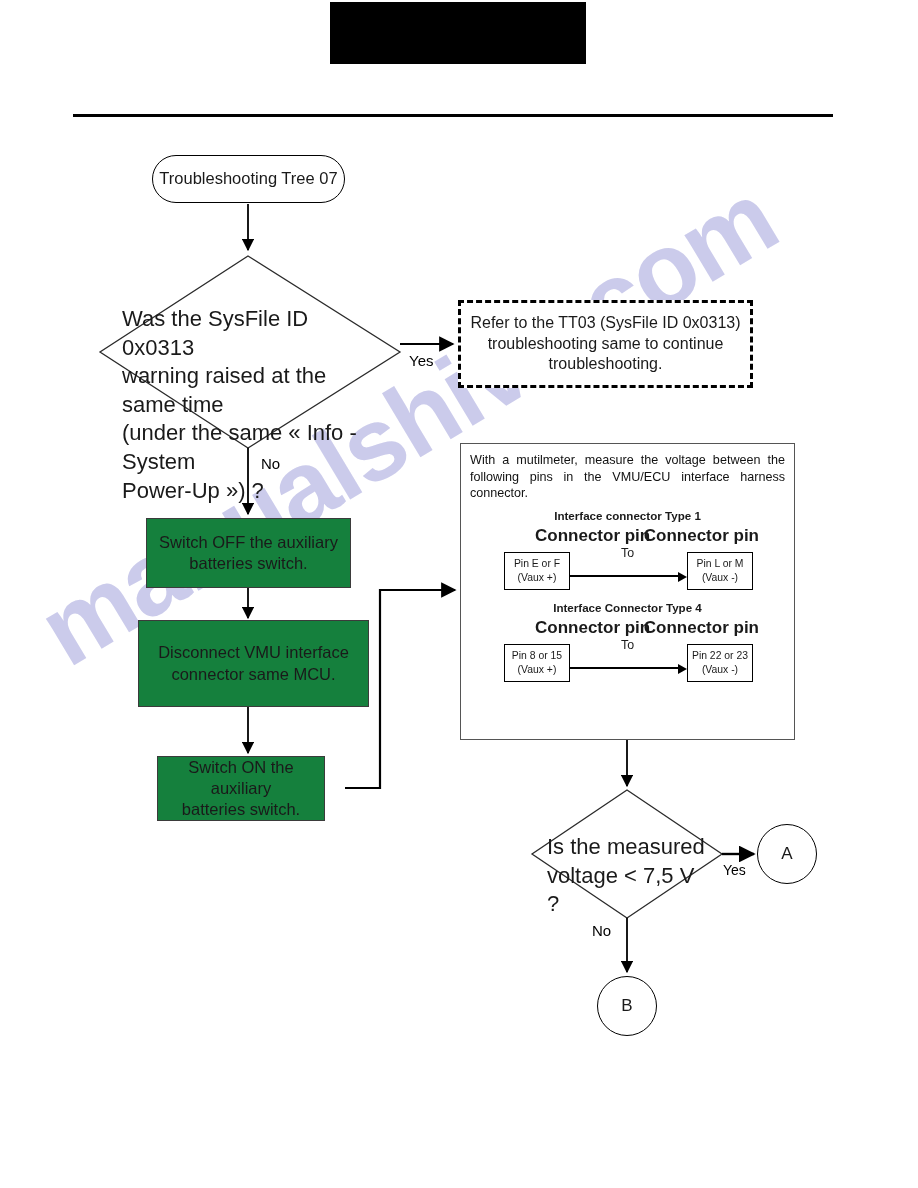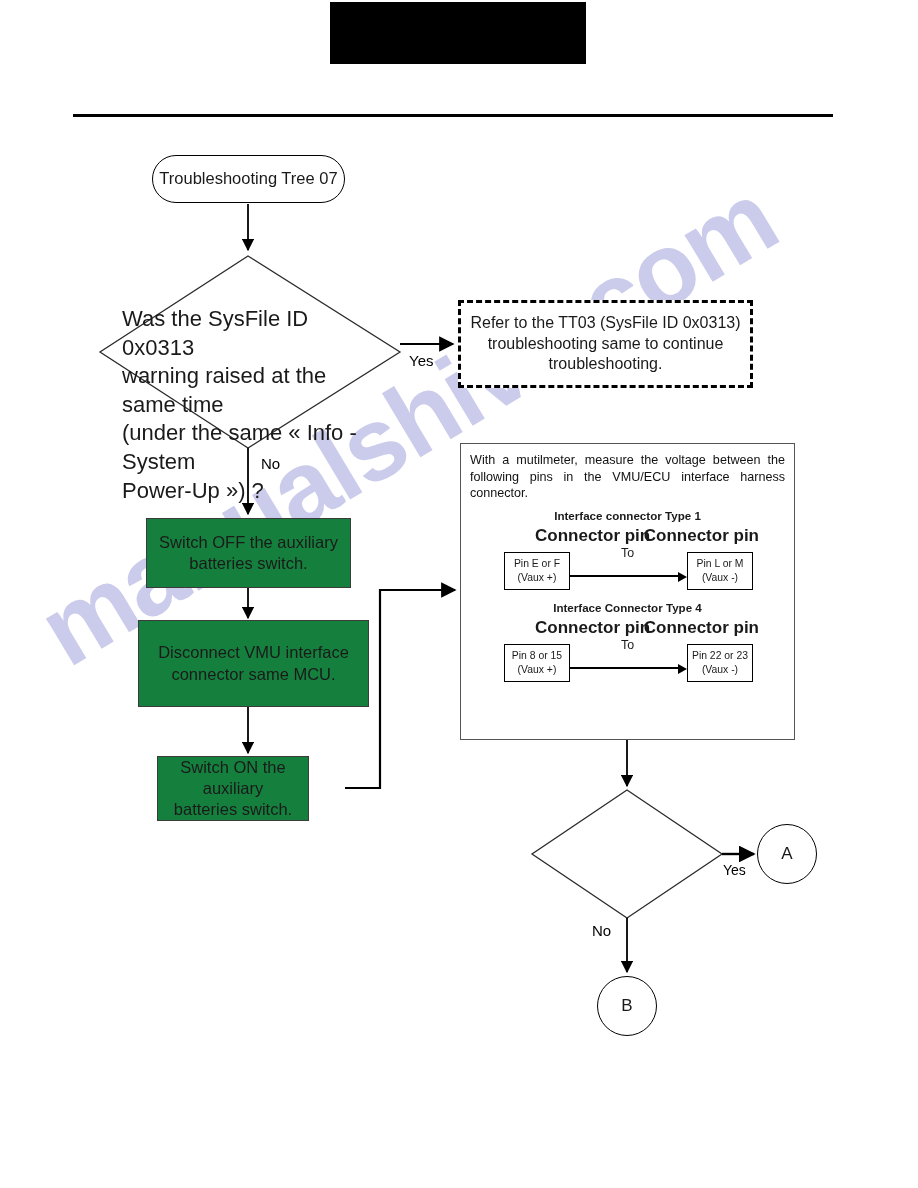--- a/index.html
+++ b/index.html
@@ -300,21 +300,21 @@
   <div class="node process" style="left:146px; top:518px; width:205px; height:70px; flex-direction:column;">
     <div>Switch OFF the auxiliary</div>
     <div>batteries switch.</div>
   </div>
 
   <div class="node process" style="left:138px; top:620px; width:231px; height:87px; flex-direction:column;">
     <div>Disconnect VMU interface</div>
     <div>connector same MCU.</div>
   </div>
 
-  <div class="node process" style="left:157px; top:756px; width:152px; height:65px; flex-direction:column;">
+  <div class="node process" style="left:157px; top:756px; width:168px; height:65px; flex-direction:column;">
     <div>Switch ON the auxiliary</div>
     <div>batteries switch.</div>
   </div>
 
   <div id="multimeter-panel">
     <div class="intro">With a mutilmeter, measure the voltage between the following pins in the VMU/ECU interface harness connector.</div>
 
     <div class="type-title">Interface connector Type 1</div>
     <div class="pin-header-row">
       <span class="pin-header left">Connector pin</span>
@@ -351,20 +351,24 @@
         <span class="shaft"></span>
           <span class="head"></span>
       </div>
       <div class="pin-box right">
         <span>Pin 22 or 23</span>
         <span>(Vaux -)</span>
       </div>
     </div>
   </div>
 
+  <div class="diamond-text" style="left:547px; top:833px; width:160px;">
+    <div>Is the measured</div>
+    <div>voltage &lt; 7,5 V ?</div>
+  </div>
 
   <div class="edge-label" style="left:723px; top:862px; font-size:14px;">Yes</div>
   <div class="edge-label" style="left:592px; top:922px;">No</div>
 
   <div class="node circle" style="left:757px; top:824px; width:60px; height:60px;">
     <span>A</span>
   </div>
 
   <div class="node circle" style="left:597px; top:976px; width:60px; height:60px;">
     <span>B</span>

